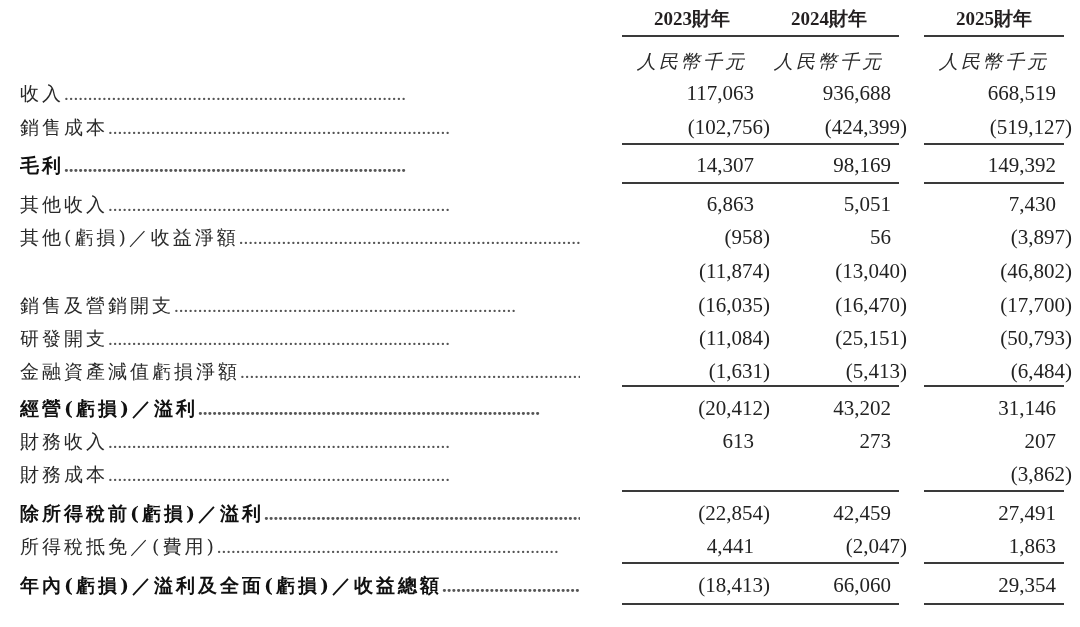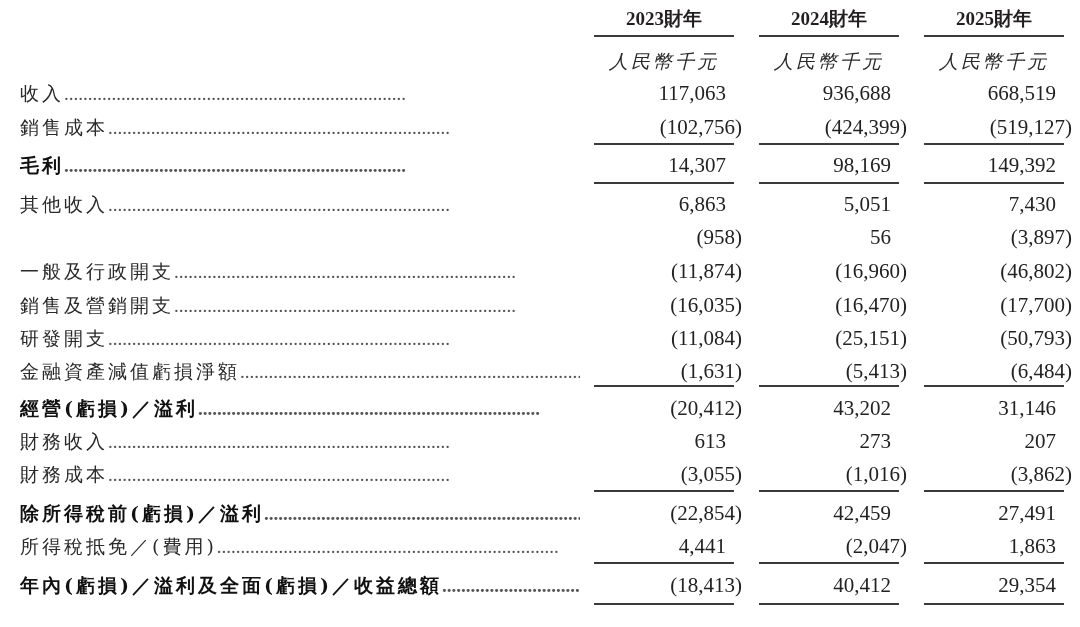--- a/index.html
+++ b/index.html
@@ -31,21 +31,21 @@
     .label .leader {
       letter-spacing: 0;
       font-family: "Liberation Serif", serif;
       color: #555;
     }
     .val {
       position: absolute; top: 0; height: 32px; line-height: 32px;
       font-family: "Liberation Serif", "DejaVu Serif", serif;
       font-size: 21px; text-align: right; color: #222;
     }
-    .c1 { left: 594px; width: 140px; }
+    .c1 { left: 622px; width: 140px; }
     .c2 { left: 759px; width: 140px; }
     .c3 { left: 924px; width: 140px; }
     .val.pos { padding-right: 8px; box-sizing: border-box; }
     .val.neg { width: 148px; }
   </style>
 </head>
 <body>
 
 <div class="col-head c1">2023財年</div>
 <div class="col-head c2">2024財年</div>
@@ -78,28 +78,28 @@
       <div class="val c2 pos">98,169</div>
       <div class="val c3 pos">149,392</div>
     </div>
     <div class="row" style="top: 188px;">
       <div class="label"><span>其他收入</span><span class="leader">........................................................................</span></div>
       <div class="val c1 pos">6,863</div>
       <div class="val c2 pos">5,051</div>
       <div class="val c3 pos">7,430</div>
     </div>
     <div class="row" style="top: 221px;">
+      <div class="label"><span>其他(虧損)／收益淨額</span><span class="leader">........................................................................</span></div>
       <div class="val c1 neg">(958)</div>
       <div class="val c2 pos">56</div>
       <div class="val c3 neg">(3,897)</div>
     </div>
     <div class="row" style="top: 255px;">
-      <div class="label"><span>一般及行政開支</span><span class="leader">........................................................................</span></div>
       <div class="val c1 neg">(11,874)</div>
-      <div class="val c2 neg">(16,960)</div>
+      <div class="val c2 neg">(13,040)</div>
       <div class="val c3 neg">(46,802)</div>
     </div>
     <div class="row" style="top: 289px;">
       <div class="label"><span>銷售及營銷開支</span><span class="leader">........................................................................</span></div>
       <div class="val c1 neg">(16,035)</div>
       <div class="val c2 neg">(16,470)</div>
       <div class="val c3 neg">(17,700)</div>
     </div>
     <div class="row" style="top: 322px; padding-left: 32px;">
       <div class="label"><span>研發開支</span><span class="leader">........................................................................</span></div>
@@ -120,40 +120,38 @@
       <div class="val c3 pos">31,146</div>
     </div>
     <div class="row" style="top: 425px;">
       <div class="label"><span>財務收入</span><span class="leader">........................................................................</span></div>
       <div class="val c1 pos">613</div>
       <div class="val c2 pos">273</div>
       <div class="val c3 pos">207</div>
     </div>
     <div class="row" style="top: 458px;">
       <div class="label"><span>財務成本</span><span class="leader">........................................................................</span></div>
-      <div class="val c1 neg">(3,055)</div>
-      <div class="val c2 neg">(1,016)</div>
       <div class="val c3 neg">(3,862)</div>
     </div>
     <div class="row" style="top: 497px;">
       <div class="label bold"><span>除所得稅前(虧損)／溢利</span><span class="leader">........................................................................</span></div>
       <div class="val c1 neg">(22,854)</div>
       <div class="val c2 pos">42,459</div>
       <div class="val c3 pos">27,491</div>
     </div>
     <div class="row" style="top: 530px;">
       <div class="label"><span>所得稅抵免／(費用)</span><span class="leader">........................................................................</span></div>
       <div class="val c1 pos">4,441</div>
       <div class="val c2 neg">(2,047)</div>
       <div class="val c3 pos">1,863</div>
     </div>
     <div class="row" style="top: 569px;">
       <div class="label bold"><span>年內(虧損)／溢利及全面(虧損)／收益總額</span><span class="leader">........................................................................</span></div>
       <div class="val c1 neg">(18,413)</div>
-      <div class="val c2 pos">40,412</div>
+      <div class="val c2 pos">66,060</div>
       <div class="val c3 pos">29,354</div>
     </div>
   </div>
 
 <div>
   <div class="rule c1" style="top:143px"></div>
   <div class="rule c2" style="top:143px"></div>
   <div class="rule c3" style="top:143px"></div>
 
   <div class="rule c1" style="top:182px"></div>

